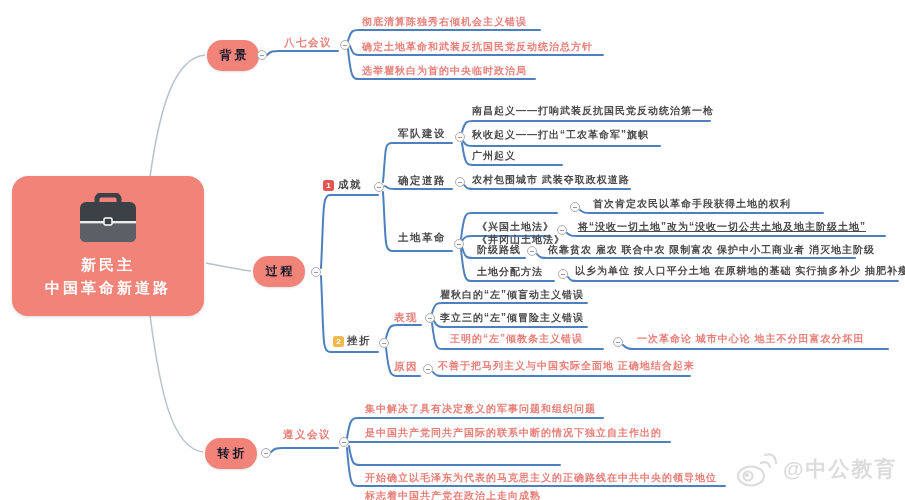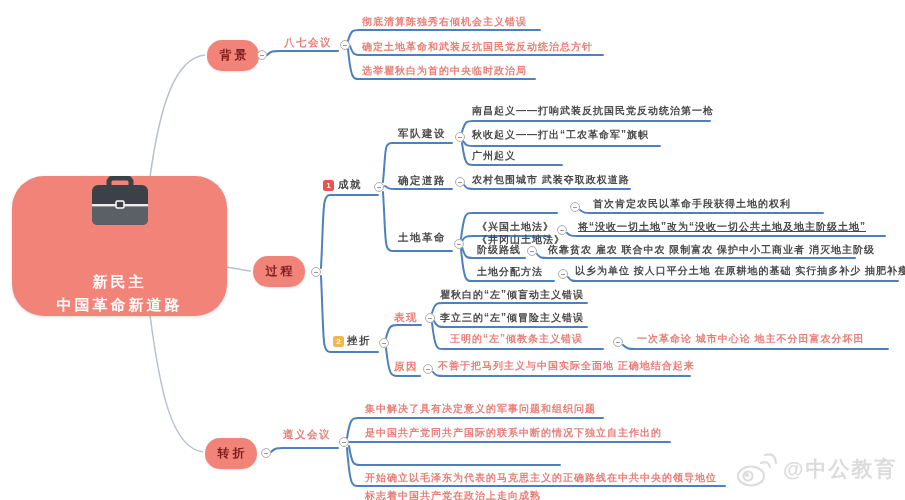--- a/index.html
+++ b/index.html
@@ -3,25 +3,25 @@
 <meta charset="utf-8">
 <style>
   html,body{margin:0;padding:0;}
   body{font-family:"Liberation Sans","DejaVu Sans",sans-serif;background:#fff;}
   .canvas{position:relative;width:905px;height:500px;background:#ffffff;overflow:hidden;}
   svg.lines{position:absolute;left:0;top:0;}
   .leaf{position:absolute;font-size:10px;font-weight:bold;letter-spacing:1px;white-space:nowrap;line-height:12px;}
   .lbl{position:absolute;font-size:10.5px;font-weight:bold;letter-spacing:1.5px;white-space:nowrap;line-height:12px;text-align:right;}
   .pink{color:#e87f78;}
   .dark{color:#4a4a4a;}
-  .bnode{position:absolute;width:52px;height:31px;background:#f28379;color:#7f1d1d;border-radius:15px;
+  .bnode{position:absolute;width:52px;height:31px;background:#f28379;color:#0f172a;border-radius:15px;
          display:flex;align-items:center;justify-content:center;font-weight:bold;font-size:12px;
          letter-spacing:3px;text-indent:3px;box-shadow:0 1px 2px rgba(0,0,0,.12);}
-  .central{position:absolute;left:12px;top:176px;width:215px;height:140px;background:#f28379;border-radius:32px;
-           display:flex;flex-direction:column;align-items:center;justify-content:space-between;gap:8px;
+  .central{position:absolute;left:12px;top:176px;width:192px;height:140px;background:#f28379;border-radius:16px;
+           display:flex;flex-direction:column;align-items:center;justify-content:center;gap:8px;
            box-shadow:0 1px 3px rgba(0,0,0,.15);}
   .central .t{color:#fff;font-weight:bold;font-size:15px;letter-spacing:3px;text-align:center;line-height:1.55;}
   .tg{position:absolute;width:10px;height:10px;border:1px solid #aeaeae;border-radius:50%;background:#fdfdfd;box-sizing:border-box;}
   .tg::after{content:"";position:absolute;left:2px;right:2px;top:50%;height:1px;margin-top:-.5px;background:#9a9a9a;}
   .badge{position:absolute;width:11px;height:11px;border-radius:2.5px;color:#fff;font-size:8px;font-weight:bold;
          display:flex;align-items:center;justify-content:center;}
   .badge.red{background:#e25550;}
   .badge.yellow{background:#f3b84a;}
   .watermark{position:absolute;left:736px;top:450px;display:flex;align-items:center;gap:5px;color:#dcdcdc;}
   .watermark .wtxt{font-size:21px;font-weight:bold;letter-spacing:2px;}

